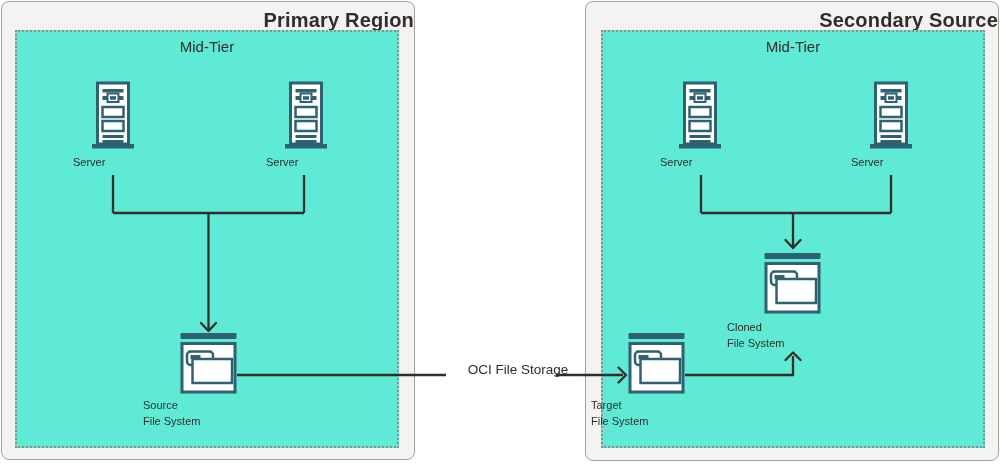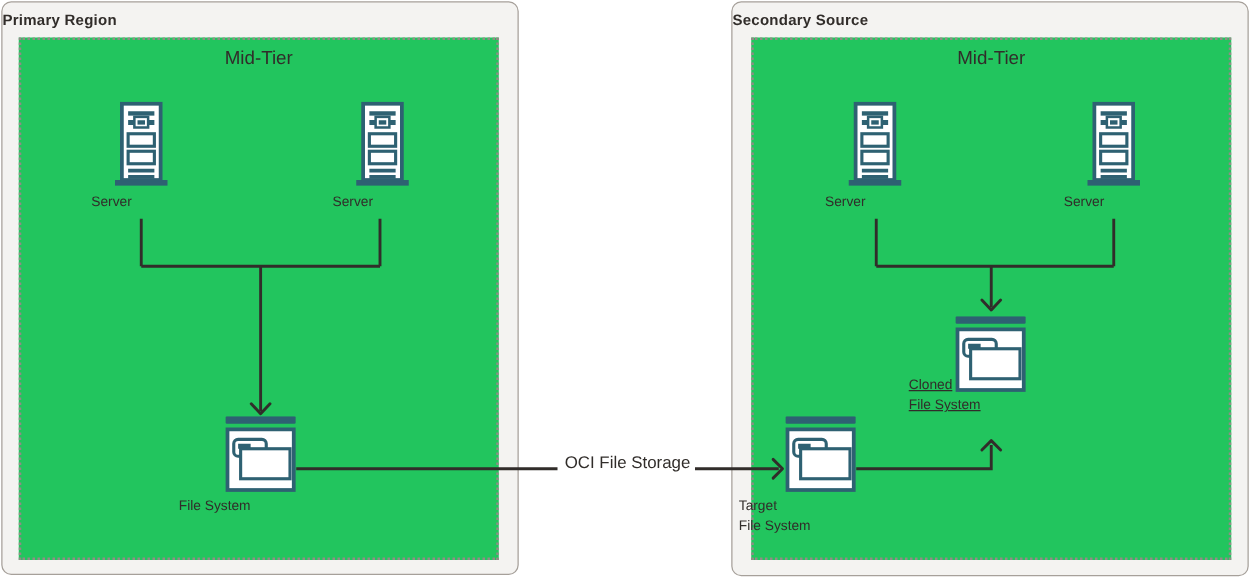--- a/index.html
+++ b/index.html
@@ -20,42 +20,42 @@
     color:var(--text);
   }
   .region{
     position:absolute;
     background:var(--region-fill);
     border:1.5px solid var(--region-border);
     border-radius:8px;
   }
   .region-title{
     position:absolute;top:7px;left:0;right:0;
-    text-align:left;
-    font-size:12px;font-weight:bold;
+    text-align:right;
+    font-size:20px;font-weight:bold;
     letter-spacing:.2px;
     color:var(--text);
   }
   .tier-box{
     position:absolute;
-    background:#22c55e;
+    background:#5eead4;
     border:2px dotted var(--dotted-border);
   }
   .tier-label{
     position:absolute;top:6px;left:0;right:0;
     text-align:center;font-size:15px;
   }
   .icon{position:absolute;display:block;}
   .node-label{
     position:absolute;
     text-align:left;
     font-size:11px;line-height:16px;
   }
   .repl-label{
-    position:absolute;left:440px;top:362px;width:124px;
+    position:absolute;left:456px;top:362px;width:124px;
     text-align:center;font-size:13.5px;line-height:15px;
   }
   .conn{position:absolute;left:0;top:0;pointer-events:none;}
   .ln{stroke:var(--line);stroke-width:2.3;fill:none;}
   .chev{stroke:var(--line);stroke-width:2.3;fill:none;stroke-linecap:round;stroke-linejoin:round;}
   .ts{fill:#fff;stroke:var(--icon-teal);}
   .tf{fill:var(--icon-teal);stroke:none;}
 </style>
 </head>
 <body>
@@ -161,28 +161,29 @@
   <rect class="tf" x="10.5" y="22" width="10" height="4"></rect>
   <rect class="ts" x="12.5" y="26" width="39.5" height="24" stroke-width="2.5"></rect>
 </svg>
 
 <div class="node-label" style="left:73px;top:154px;width:80px;">Server</div>
 <div class="node-label" style="left:266px;top:154px;width:80px;">Server</div>
 <div class="node-label" style="left:660px;top:154px;width:80px;">Server</div>
 <div class="node-label" style="left:851px;top:154px;width:80px;">Server</div>
 
 <div class="node-label" style="left:143px;top:397px;width:130px;">
+  <div>Source</div>
   <div>File System</div>
 </div>
 
 <div class="node-label" style="left:591px;top:397px;width:130px;">
   <div>Target</div>
   <div>File System</div>
 </div>
 
-<div class="node-label" style="left:727px;top:300px;width:130px;text-decoration:underline;">
+<div class="node-label" style="left:727px;top:319px;width:130px;">
   <div>Cloned</div>
   <div>File System</div>
 </div>
 
 <div class="repl-label">
   <div>OCI File Storage</div>
 </div>
 
 </body></html>

